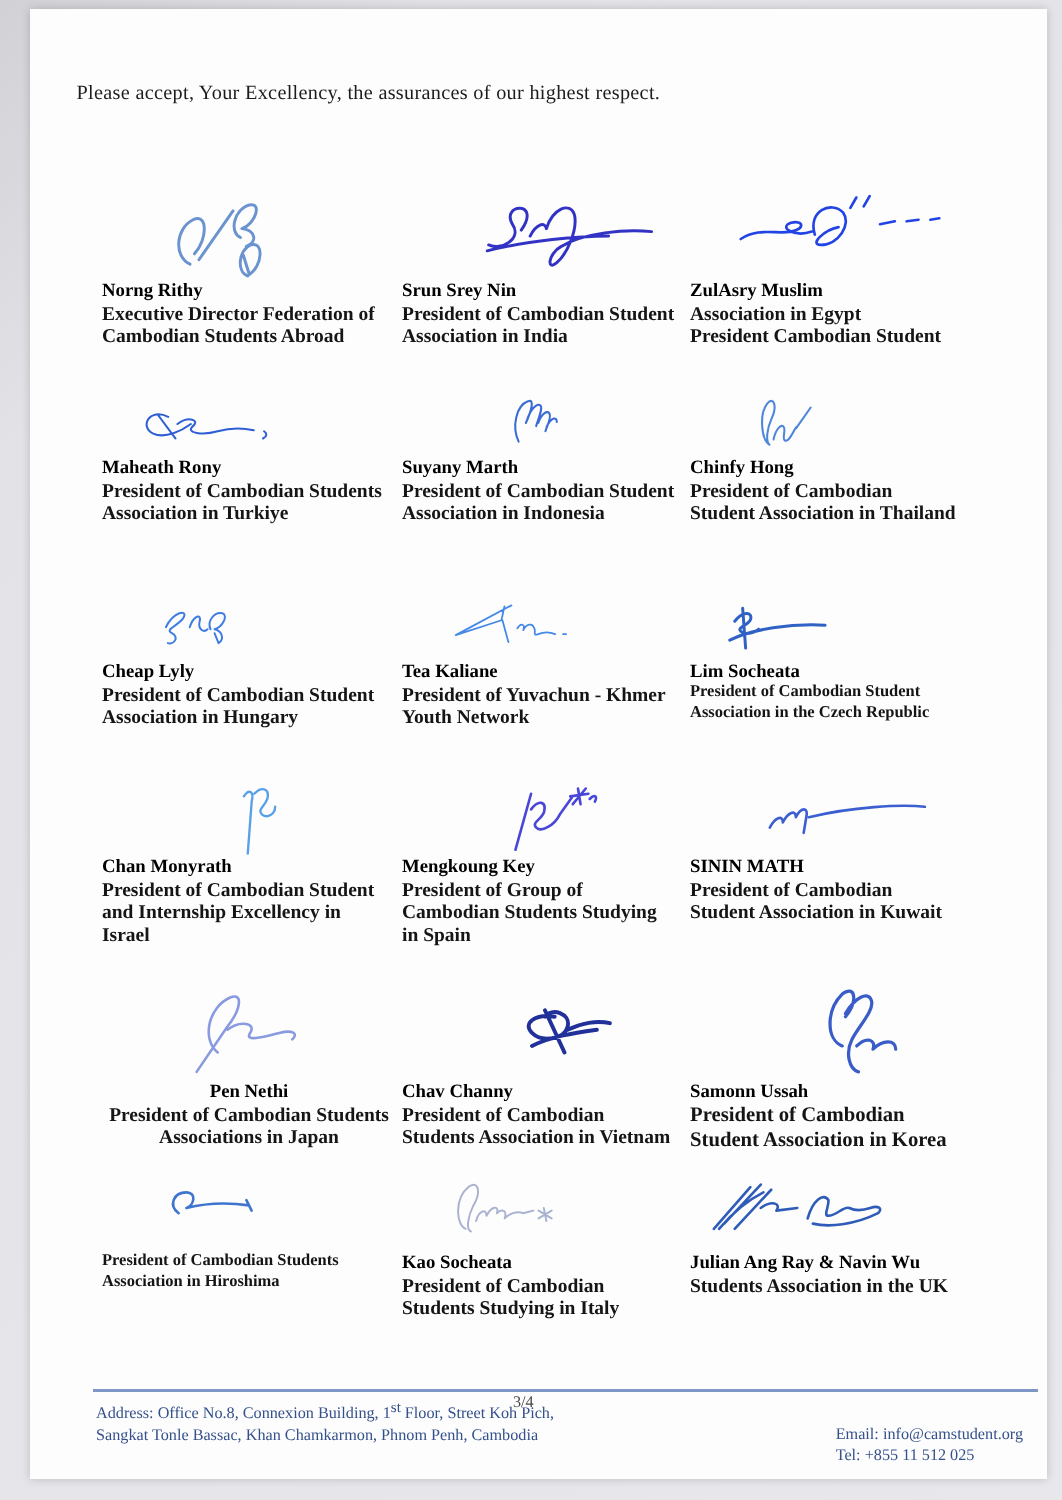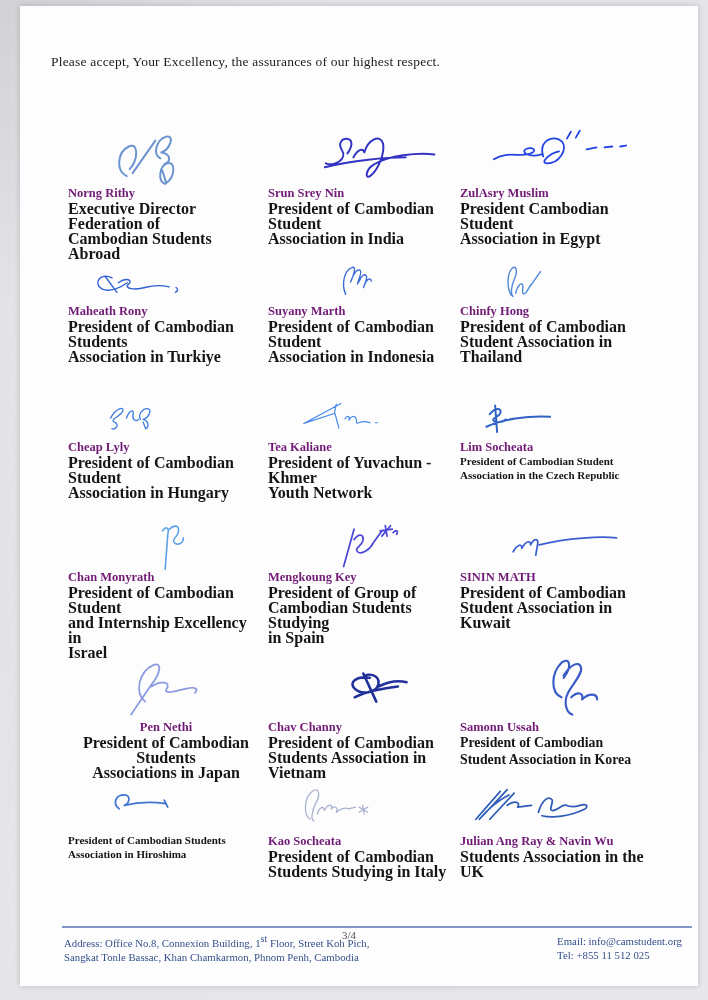--- a/index.html
+++ b/index.html
@@ -16,43 +16,43 @@
     box-shadow:0 0 6px rgba(0,0,0,.18);
   }
   .closing{
     position:absolute;left:31px;top:48px;margin:0;
     font-size:13.5px;color:#1c1c1c;letter-spacing:.2px;
   }
   .signer-cell{position:absolute;}
   .sig-box{display:block;}
   .sig-box svg{display:block;overflow:visible;}
   .signer-name{
-    font-weight:bold;font-size:12.5px;line-height:15px;color:#701a75;margin:0;
+    font-weight:bold;font-size:12.5px;line-height:15px;color:#000000;margin:0;
   }
   .signer-title{
-    font-weight:bold;font-size:16px;line-height:15px;color:#151515;margin:0;
+    font-weight:bold;font-size:13px;line-height:15px;color:#151515;margin:0;
   }
   .small-title .signer-title{font-size:11px;line-height:13.5px;}
   .large-title .signer-title{font-size:13.8px;line-height:16.5px;}
   .footer{position:absolute;left:0;right:0;bottom:8px;height:52px;}
   .footer-rule{
     position:absolute;left:42px;right:6px;top:0;height:2px;
     background:#7e97c6;border:0;margin:0;
   }
   .footer-address{
     position:absolute;left:44px;top:6px;width:310px;
     font-size:10.8px;line-height:14px;color:#34508c;margin:0;
   }
   .footer-address sup{font-size:10px;}
   .page-number{
     position:absolute;left:322px;top:3px;
     font-size:10.8px;color:#4a4a4a;
   }
   .footer-contact{
-    position:absolute;right:16px;top:8px;text-align:left;
+    position:absolute;right:16px;top:23px;text-align:left;
     font-size:10.8px;line-height:14px;color:#34508c;font-family:Liberation Serif, serif;
   }
   .footer-contact div{margin:0;}
 </style>
 </head>
 <body>
 
 <div class="photo-bg"></div>
 
 <div class="page">
@@ -80,22 +80,22 @@
         <p class="signer-title">President of Cambodian Student</p>
         <p class="signer-title">Association in India</p>
       </div>
       <div class="signer-cell" style="left: 440px; top: 114px; width: 200px;">
         <div class="sig-box" style="height: 66px; padding-left: 22px;">
           <svg viewBox="0 0 160 60" width="158" height="66" preserveAspectRatio="xMinYMax meet">
             <path d="M12 33 C24 25 36 30 46 28 C56 26 54 20 46 22 C37 25 48 32 60 28 M62 30 C57 14 73 7 81 15 C87 23 78 37 66 37 C58 37 68 27 78 25 M86 12 L90 5 M95 11 L99 4 M106 23 L116 21 M124 21 L132 20 M140 20 L146 19" fill="none" stroke="#2244e4" stroke-width="1.8" stroke-linecap="round" stroke-linejoin="round"></path>
           </svg>
         </div>
         <p class="signer-name">ZulAsry Muslim</p>
+        <p class="signer-title">Association in Egypt</p>
         <p class="signer-title">President Cambodian Student</p>
-        <p class="signer-title">Association in Egypt</p>
       </div>
       <div class="signer-cell" style="left: 48px; top: 252px; width: 196px;">
         <div class="sig-box" style="height: 46px; padding-left: 18px;">
           <svg viewBox="0 0 160 60" width="110" height="46" preserveAspectRatio="xMinYMax meet">
             <path d="M38 22 C20 13 10 31 23 38 C35 44 52 35 60 29 M28 20 L45 43 M47 29 C58 21 69 25 62 31 C54 38 72 40 86 36 C100 32 112 33 121 35 M130 43 C134 41 134 38 131 36" fill="none" stroke="#2f5fd6" stroke-width="2" stroke-linecap="round" stroke-linejoin="round"></path>
           </svg>
         </div>
         <p class="signer-name">Maheath Rony</p>
         <p class="signer-title">President of Cambodian Students</p>
         <p class="signer-title">Association in Turkiye</p>

